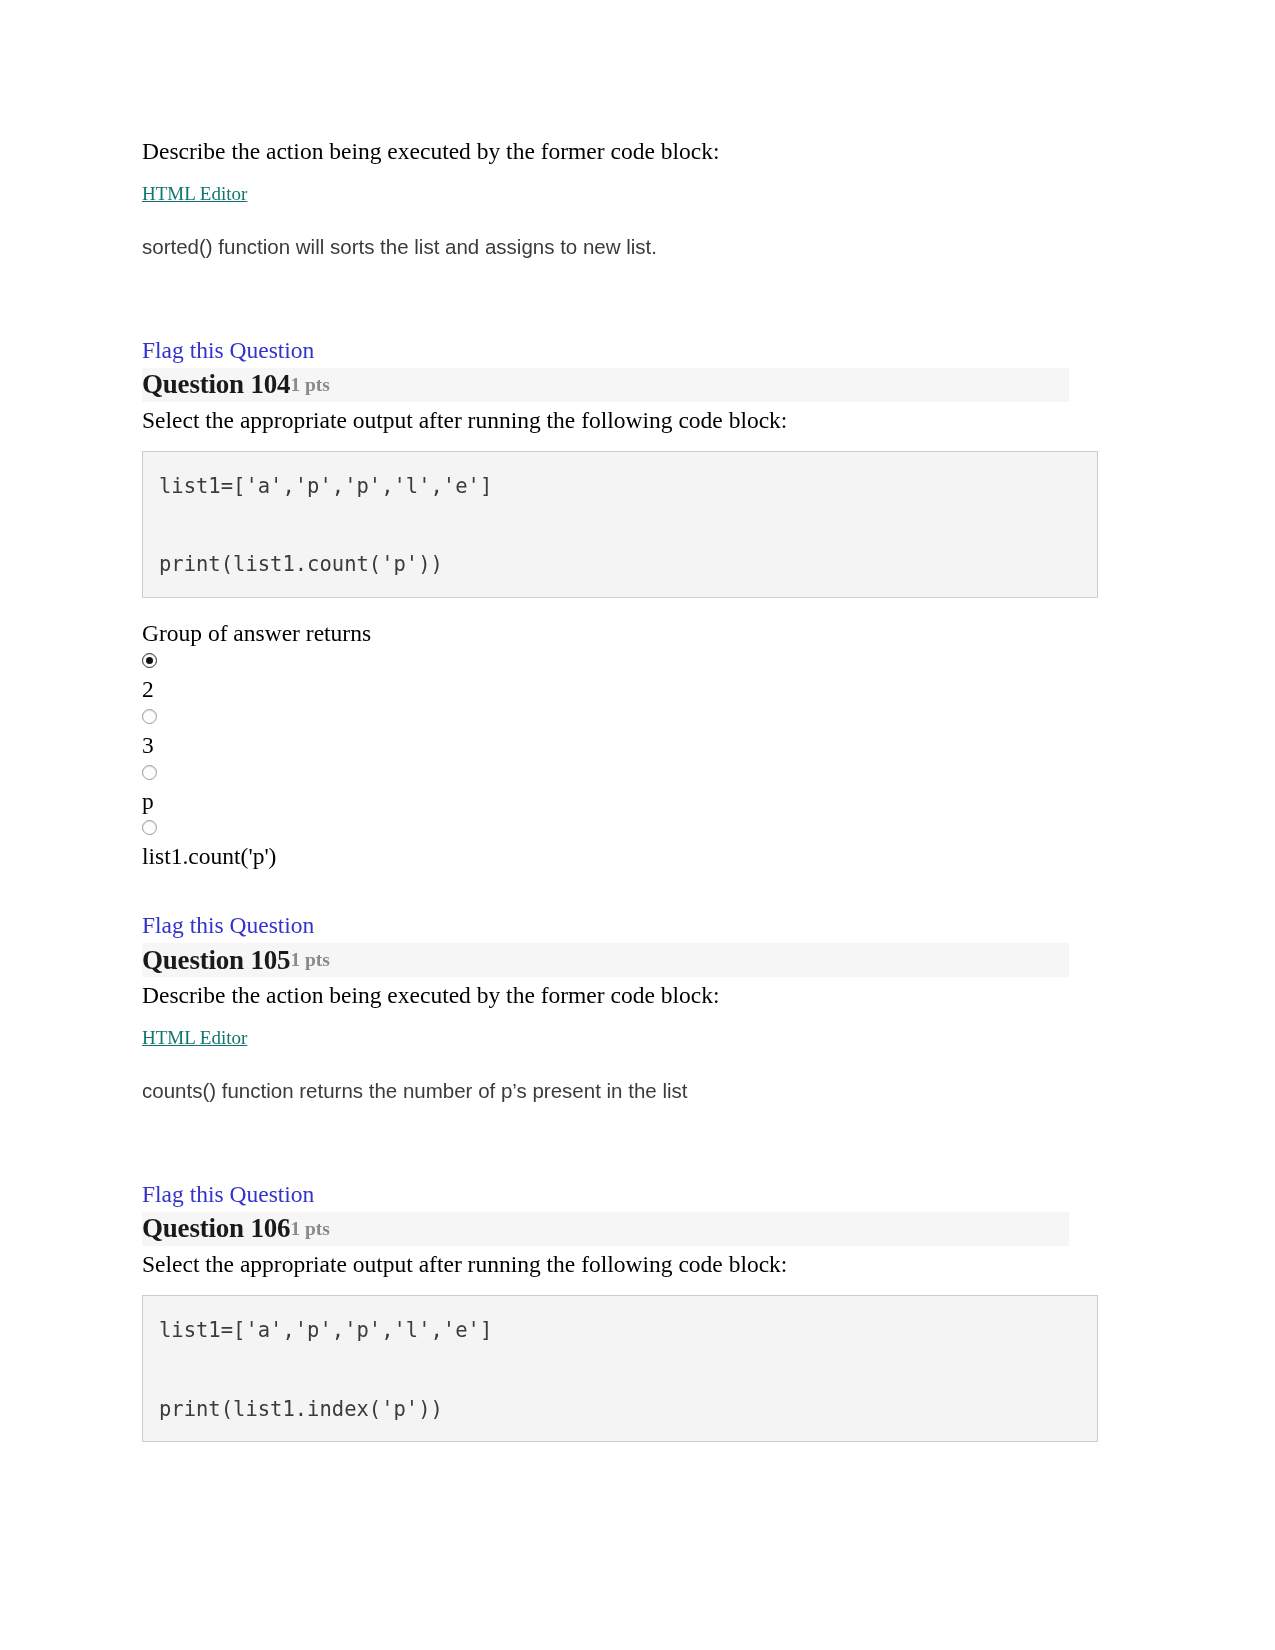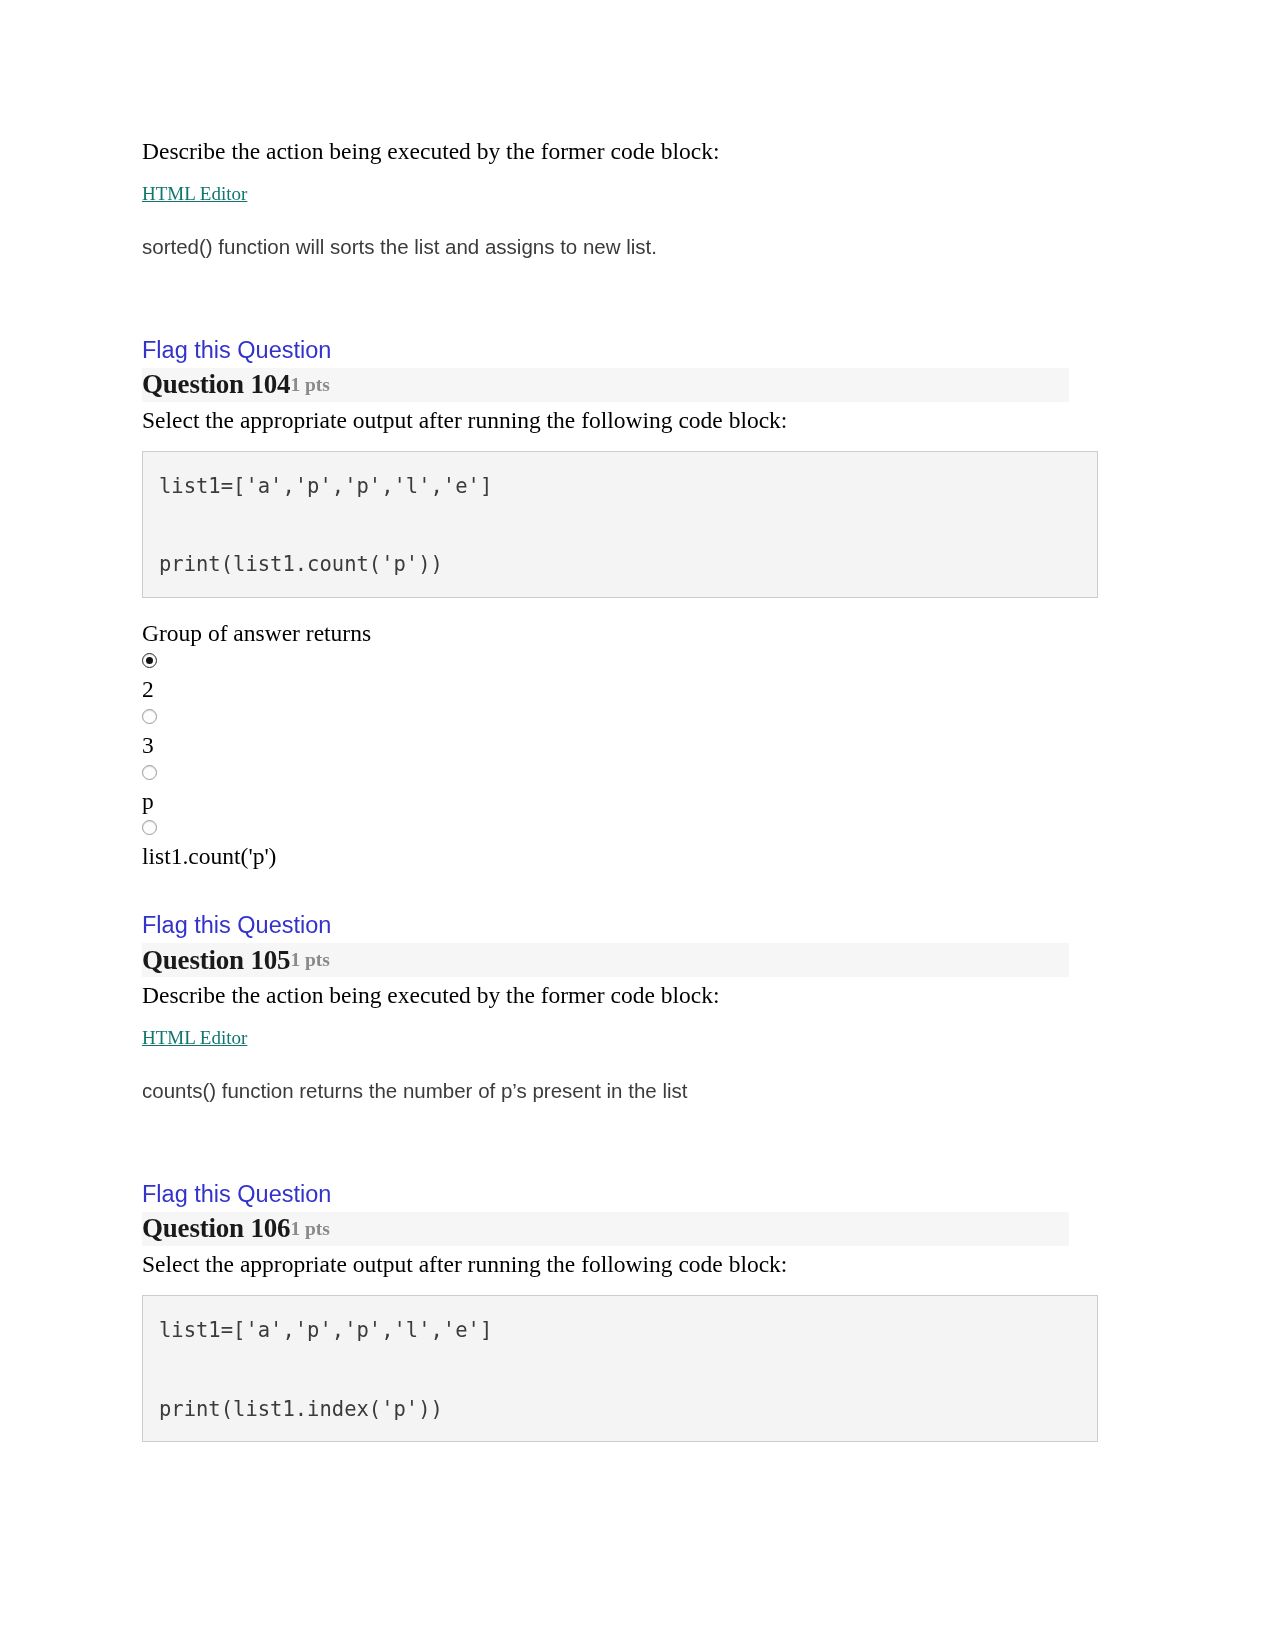--- a/index.html
+++ b/index.html
@@ -45,21 +45,21 @@
   }
   .link-underline {
     font-family: "Liberation Serif", serif;
     font-size: 19px;
     color: #0f766e;
     text-decoration: underline;
     display: inline-block;
     cursor: pointer;
   }
   .flag-link {
-    font-family: Liberation Sans, sans-serif;
+    font-family: Liberation Serif, serif;
     font-size: 23.5px;
     color: #3333cc;
     text-decoration: none;
     display: inline-block;
     cursor: pointer;
   }
 
   
   .q-header {
     background: #f6f6f6;

